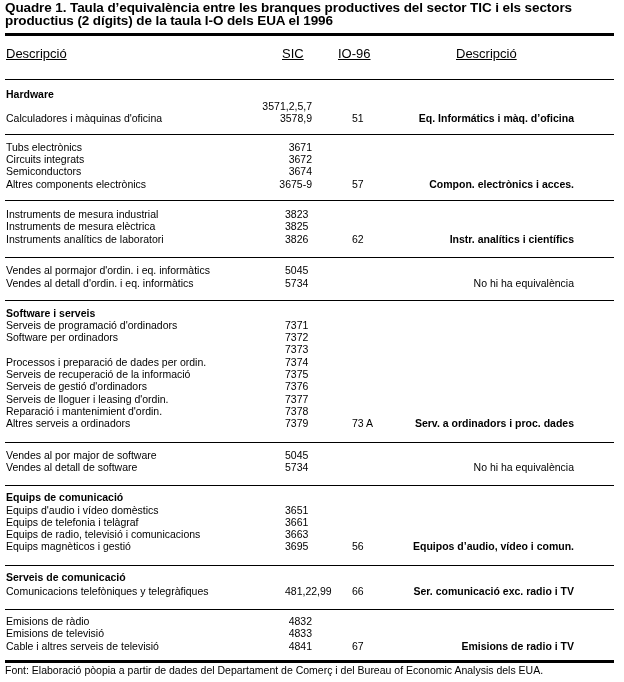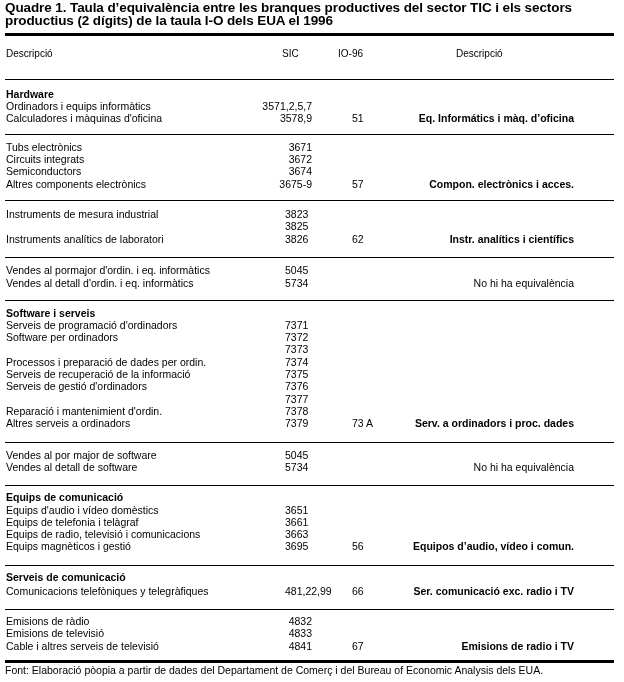--- a/index.html
+++ b/index.html
@@ -4,21 +4,21 @@
 <style>
   html, body { margin:0; padding:0; background:#ffffff; }
   body { width:624px; height:682px; position:relative; overflow:hidden;
          font-family:"Liberation Sans", sans-serif; color:#000; }
   .title { position:absolute; left:5px; top:1px; width:610px;
            font-weight:bold; font-size:13.5px; line-height:13px; letter-spacing:-0.1px; }
   .rule { position:absolute; left:5px; width:609px; background:#000; }
   .thick { height:3px; }
   .thin { height:1px; }
   .cell { position:absolute; font-size:10.5px; line-height:12px; white-space:nowrap; }
-  .hdr { font-size:10px; }
+  .hdr { font-size:13px;text-decoration:underline; }
   .group { font-weight:bold; }
   .eqv { font-weight:bold; }
   .footnote { position:absolute; left:5px; top:664px; font-size:10.5px; line-height:12px; white-space:nowrap; }
   #rows { position:absolute; left:0; top:0; width:624px; height:682px; }
 </style>
 </head>
 <body>
 
 <div class="title">Quadre 1. Taula d’equivalència entre les branques productives del sector TIC i els sectors productius (2 dígits) de la taula I-O dels EUA el 1996</div>
 
@@ -26,40 +26,40 @@
 
 <div class="cell hdr" style="left:6px; top:48px">Descripció</div>
 <div class="cell hdr" style="left:282px; top:48px">SIC</div>
 <div class="cell hdr" style="left:338px; top:48px">IO-96</div>
 <div class="cell hdr" style="left:456px; top:48px">Descripció</div>
 
 <div class="rule thin" style="top:79px"></div>
 
 <div id="rows">
     <div class="cell group" style="left:6px; top:88px">Hardware</div>
-    <div class="cell" style="left:6px; top:100px">Ordinadors i equips informàtics</div>
     <div class="cell" style="right:312px; top:100px; text-align:right">3571,2,5,7</div>
     <div class="cell" style="left:6px; top:112px">Calculadores i màquinas d'oficina</div>
     <div class="cell" style="right:312px; top:112px; text-align:left">3578,9</div>
     <div class="cell" style="left:352px; top:112px">51</div>
     <div class="cell eqv" style="right:50px; top:112px; text-align:right">Eq. Informátics i  màq.  d’oficina</div>
     <div class="rule thin" style="top:134px"></div>
     <div class="cell" style="left:6px; top:141px">Tubs electrònics</div>
     <div class="cell" style="right:312px; top:141px; text-align:right">3671</div>
     <div class="cell" style="left:6px; top:153px">Circuits integrats</div>
     <div class="cell" style="right:312px; top:153px; text-align:right">3672</div>
     <div class="cell" style="left:6px; top:165px">Semiconductors</div>
     <div class="cell" style="right:312px; top:165px; text-align:right">3674</div>
     <div class="cell" style="left:6px; top:178px">Altres components electrònics</div>
     <div class="cell" style="right:312px; top:178px; ">3675-9</div>
     <div class="cell" style="left:352px; top:178px">57</div>
     <div class="cell eqv" style="right:50px; top:178px; text-align:right">Compon. electrònics i acces.</div>
     <div class="rule thin" style="top:200px"></div>
     <div class="cell" style="left:6px; top:208px">Instruments de mesura industrial</div>
     <div class="cell" style="left:285px; top:208px">3823</div>
+    <div class="cell" style="left:6px; top:220px">Instruments de mesura elèctrica</div>
     <div class="cell" style="left:285px; top:220px">3825</div>
     <div class="cell" style="left:6px; top:233px">Instruments analítics de laboratori</div>
     <div class="cell" style="left:285px; top:233px">3826</div>
     <div class="cell" style="left:352px; top:233px">62</div>
     <div class="cell eqv" style="right:50px; top:233px; text-align:right">Instr. analítics i científics</div>
     <div class="rule thin" style="top:257px"></div>
     <div class="cell" style="left:6px; top:264px">Vendes al pormajor d'ordin. i eq. informàtics</div>
     <div class="cell" style="left:285px; top:264px">5045</div>
     <div class="cell" style="left:6px; top:277px">Vendes al detall d'ordin. i eq. informàtics</div>
     <div class="cell" style="left:285px; top:277px">5734</div>
@@ -70,20 +70,21 @@
     <div class="cell" style="left:285px; top:319px">7371</div>
     <div class="cell" style="left:6px; top:331px">Software per ordinadors</div>
     <div class="cell" style="left:285px; top:331px">7372</div>
     <div class="cell" style="left:285px; top:343px">7373</div>
     <div class="cell" style="left:6px; top:356px">Processos i preparació de dades per ordin.</div>
     <div class="cell" style="left:285px; top:356px">7374</div>
     <div class="cell" style="left:6px; top:368px">Serveis de recuperació de la informació</div>
     <div class="cell" style="left:285px; top:368px">7375</div>
     <div class="cell" style="left:6px; top:380px">Serveis de gestió d'ordinadors</div>
     <div class="cell" style="left:285px; top:380px">7376</div>
+    <div class="cell" style="left:6px; top:393px">Serveis de lloguer i leasing d'ordin.</div>
     <div class="cell" style="left:285px; top:393px">7377</div>
     <div class="cell" style="left:6px; top:405px">Reparació i mantenimient d'ordin.</div>
     <div class="cell" style="left:285px; top:405px">7378</div>
     <div class="cell" style="left:6px; top:417px">Altres serveis a ordinadors</div>
     <div class="cell" style="left:285px; top:417px">7379</div>
     <div class="cell" style="left:352px; top:417px">73 A</div>
     <div class="cell eqv" style="right:50px; top:417px; text-align:right">Serv. a ordinadors i proc. dades</div>
     <div class="rule thin" style="top:442px"></div>
     <div class="cell" style="left:6px; top:449px">Vendes al por major de software</div>
     <div class="cell" style="left:285px; top:449px">5045</div>

